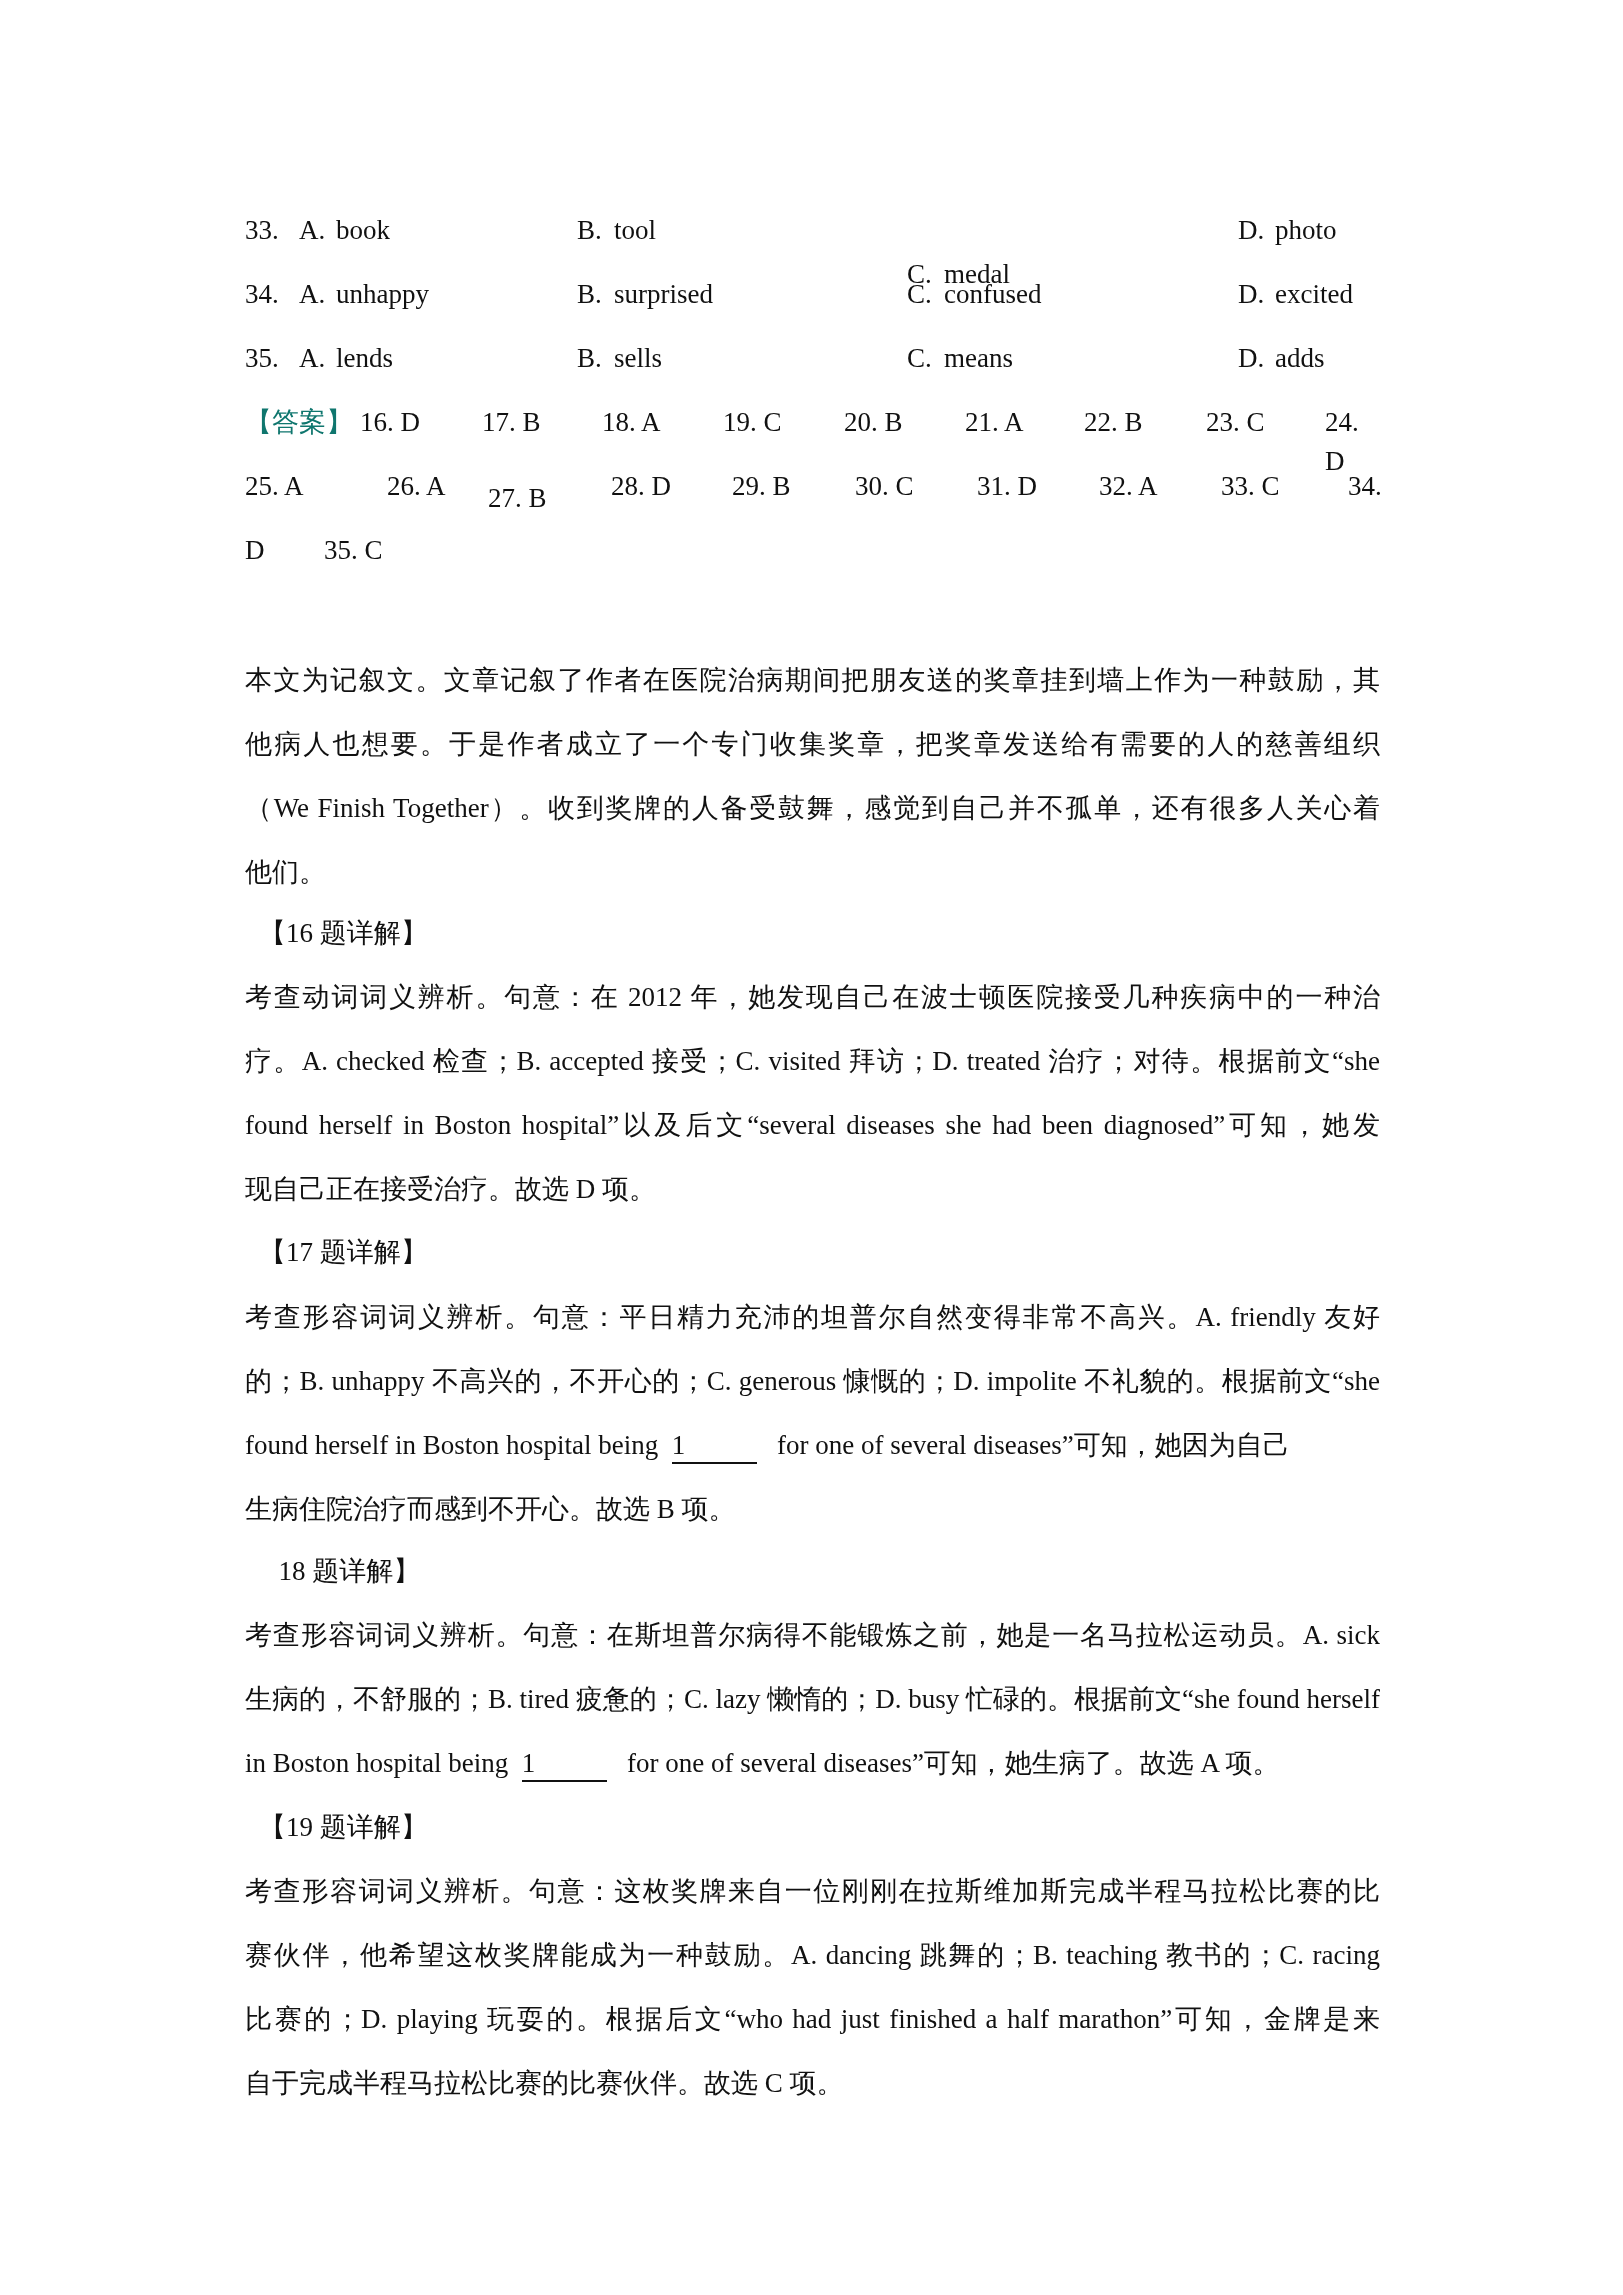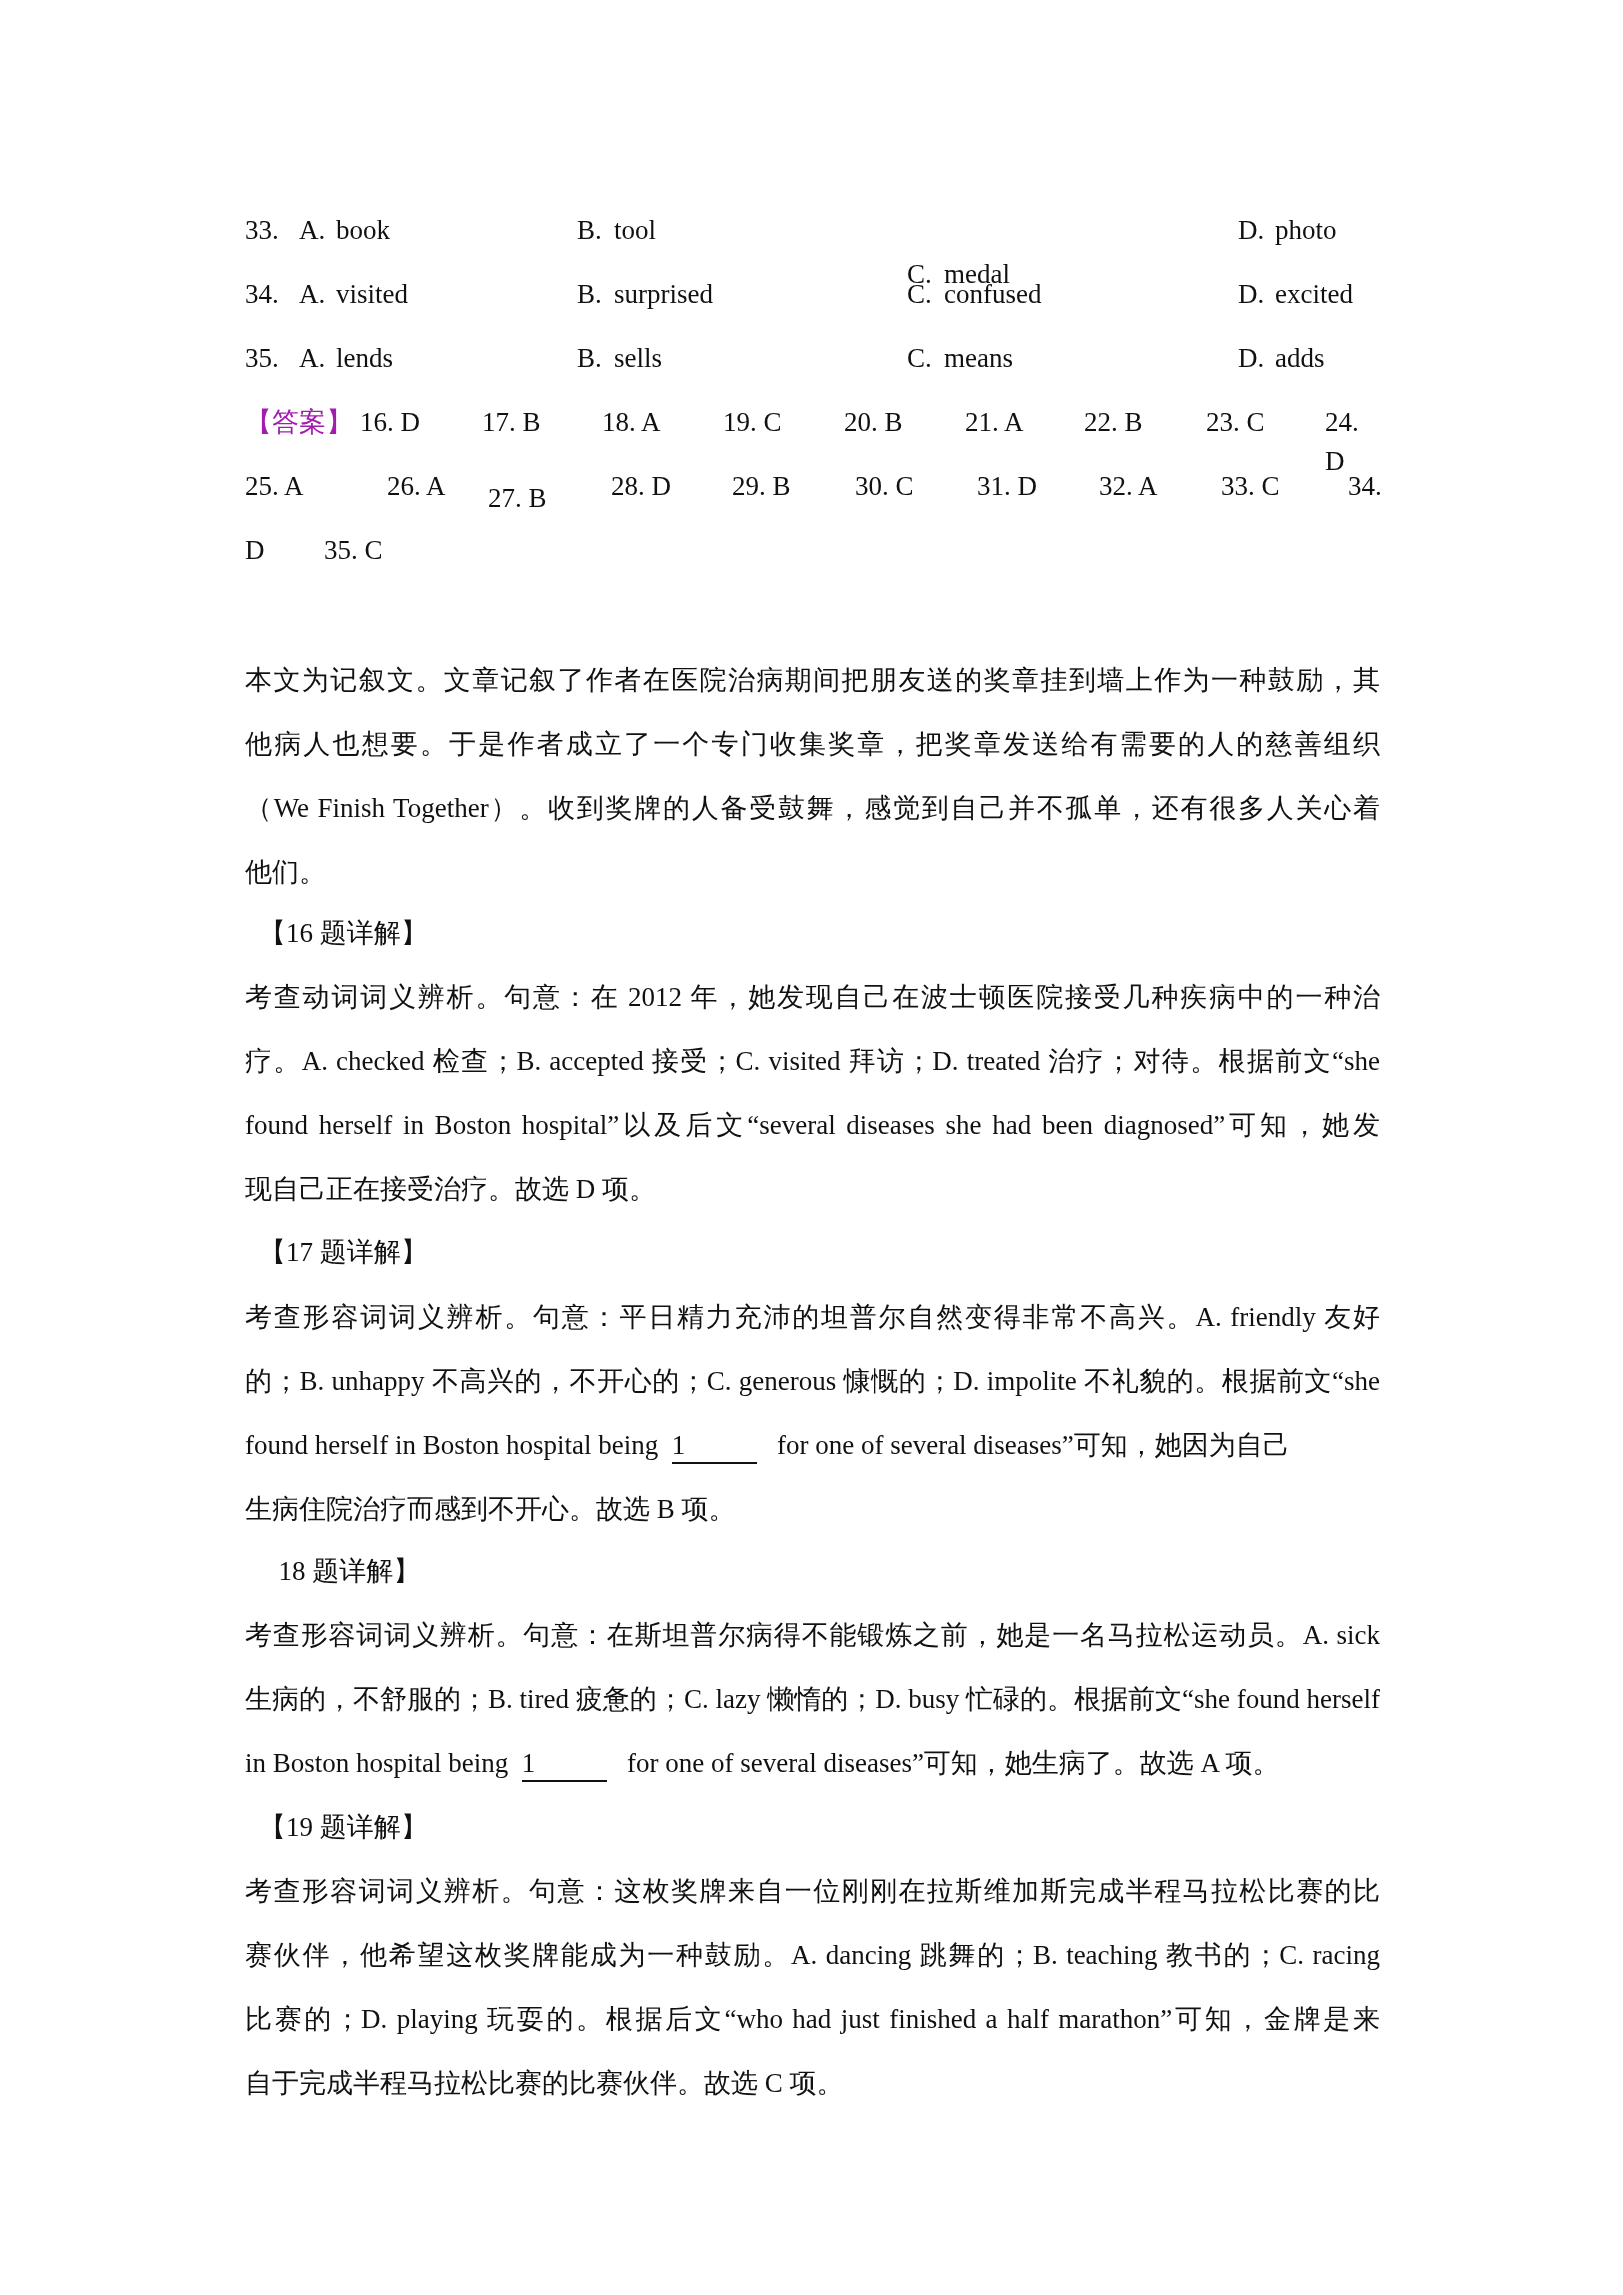--- a/index.html
+++ b/index.html
@@ -7,21 +7,21 @@
       width: 1623px; height: 2295px; position: relative; overflow: hidden;
       font-family: "Liberation Serif", "DejaVu Serif", serif;
       color: #111111;
       font-size: 27px;
     }
     .page { position: absolute; left: 245px; top: 0; width: 1135px; }
     .opt-row { position: absolute; left: 0; width: 1135px; height: 39px; line-height: 39px; }
     .opt-num { position: absolute; left: 0; }
     .opt { position: absolute; }
     .opt .letter { display: inline-block; width: 37px; }
-    .answer-label { color: #a21caf; }
+    .answer-label { color: #0f766e; }
     .ans-row { position: absolute; left: 0; width: 1135px; height: 39px; line-height: 39px; }
     .ans-item { position: absolute; }
     .para { position: absolute; left: 0; width: 1135px; line-height: 64px; text-align: justify; }
     .para .ln { display: block; height: 64px; white-space: nowrap; text-align-last: justify; }
     .para .ln.last { text-align-last: left; }
     .heading { position: absolute; left: 0; height: 39px; line-height: 39px; margin-left: 14px; }
     .blank { display: inline-block; border-bottom: 2px solid #111; text-align: center; line-height: 33px; }
   </style>
 </head>
 <body>
@@ -30,21 +30,21 @@
 
   <div class="opt-row" style="top:211px;">
     <span class="opt-num">33.</span>
     <span class="opt" style="left:54px;"><span class="letter">A.</span><span>book</span></span>
     <span class="opt" style="left:332px;"><span class="letter">B.</span><span>tool</span></span>
     <span class="opt" style="left:662px;margin-top:44px;"><span class="letter">C.</span><span>medal</span></span>
     <span class="opt" style="left:993px;"><span class="letter">D.</span><span>photo</span></span>
   </div>
   <div class="opt-row" style="top:275px;">
     <span class="opt-num">34.</span>
-    <span class="opt" style="left:54px;"><span class="letter">A.</span><span>visited</span></span>
+    <span class="opt" style="left:54px;"><span class="letter">A.</span><span>unhappy</span></span>
     <span class="opt" style="left:332px;"><span class="letter">B.</span><span>surprised</span></span>
     <span class="opt" style="left:662px;"><span class="letter">C.</span><span>confused</span></span>
     <span class="opt" style="left:993px;"><span class="letter">D.</span><span>excited</span></span>
   </div>
   <div class="opt-row" style="top:339px;">
     <span class="opt-num">35.</span>
     <span class="opt" style="left:54px;"><span class="letter">A.</span><span>lends</span></span>
     <span class="opt" style="left:332px;"><span class="letter">B.</span><span>sells</span></span>
     <span class="opt" style="left:662px;"><span class="letter">C.</span><span>means</span></span>
     <span class="opt" style="left:993px;"><span class="letter">D.</span><span>adds</span></span>

